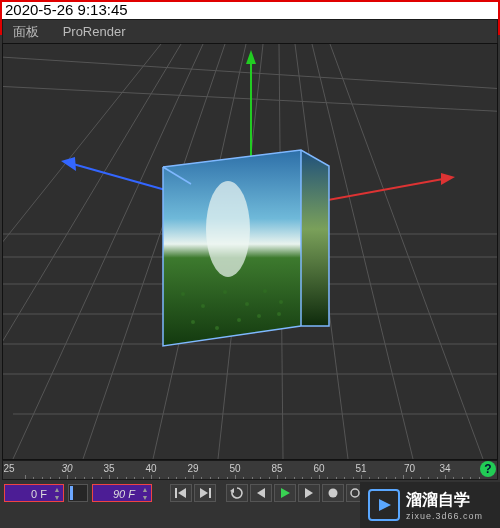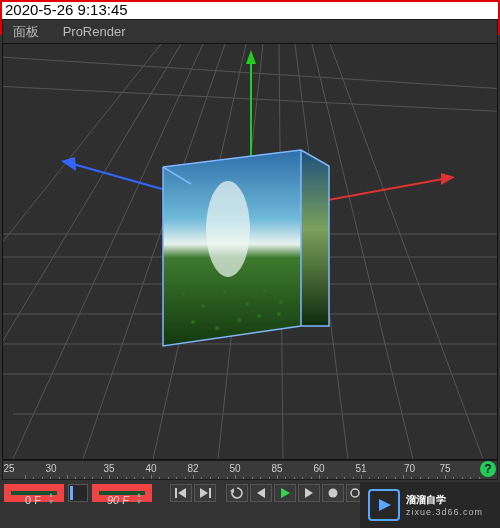--- a/index.html
+++ b/index.html
@@ -4,30 +4,30 @@
 <style>
   html,body{margin:0;padding:0;width:500px;height:528px;background:#333;font-family:"Microsoft YaHei",Arial,sans-serif;overflow:hidden;}
   .timestamp-bar{position:absolute;left:0;top:0;width:500px;height:35px;border:2px solid #e00000;box-sizing:border-box;background:#fff;color:#000;font:15px/15px Arial;padding-left:3px; letter-spacing:0;}
   .menubar{position:absolute;left:2px;top:19px;right:2px;height:24px;background:#333;color:#bbb;font-size:13px;line-height:24px;border:1px solid #1a1a1a;border-bottom:none;}
   .menubar span{display:inline-block;padding:0 10px;}
   .viewport{position:absolute;left:2px;top:43px;right:2px;height:415px;background:#2f2f2f;border:1px solid #111;overflow:hidden;}
   .viewport svg{position:absolute;left:0;top:0;}
   .timeline{position:absolute;left:2px;right:2px;top:460px;height:18px;background:#3a3a3a;border:1px solid #1a1a1a;color:#cdcdcd;font:10px Arial;}
   .tick{position:absolute;top:2px;text-align:center;width:24px;margin-left:-12px;}
   .tline{position:absolute;top:14px;width:1px;height:4px;background:#777;}
-  .numwrap{position:absolute;height:18px;border:7px solid #ef4444;background:#14532d;color:#ddd;font:11px/18px Arial;box-sizing:border-box;}
+  .numwrap{position:absolute;height:18px;border:1px solid #ef4444;background:#4c1d95;color:#ddd;font:11px/18px Arial;box-sizing:border-box;}
   .numwrap .val{position:absolute;right:16px;left:2px;top:0;text-align:right;}
   .numwrap .spin{position:absolute;right:0;top:0;width:12px;height:100%;display:flex;flex-direction:column;}
   .numwrap .spin div{flex:1;display:flex;align-items:center;justify-content:center;color:#999;font-size:7px;line-height:1;}
   .tbtn{position:absolute;width:22px;height:18px;background:#3a3a3a;border:1px solid #555;display:flex;align-items:center;justify-content:center;color:#ccc;box-sizing:border-box;}
   .tbtn svg{display:block;}
   .watermark{position:absolute;right:0;bottom:0;height:46px;width:140px;background:#272727;display:flex;align-items:center;gap:6px;padding-left:8px;box-sizing:border-box;}
   .wm-logo{width:28px;height:28px;border:2px solid #5aa7ff;border-radius:4px;display:flex;align-items:center;justify-content:center;}
   .wm-logo svg{display:block;}
-  .wm-txt{color:#fff;font-size:10px;font-weight:600;}
+  .wm-txt{color:#fff;font-size:16px;font-weight:600;}
   .wm-url{color:#bbb;font-size:9px;letter-spacing:1px;}
   .help{position:absolute;right:4px;top:461px;width:16px;height:16px;border-radius:8px;background:#2c5;color:#013;display:flex;align-items:center;justify-content:center;font:700 12px Arial;}
 </style>
 </head>
 <body>
 
 <div class="timestamp-bar">
   <span>2020-5-26 9:13:45</span>
 </div>
 
@@ -128,39 +128,39 @@
 </div>
 
 <div class="timeline">
 
 <div class="tick" style="left: 6px;">25</div>
     <div class="tline" style="left: 22px;"></div>
     <div class="tline" style="left: 30.4px; height: 2px; top: 16px;"></div>
     <div class="tline" style="left: 38.8px; height: 2px; top: 16px;"></div>
     <div class="tline" style="left: 47.2px; height: 2px; top: 16px;"></div>
     <div class="tline" style="left: 55.6px; height: 2px; top: 16px;"></div>
-    <div class="tick" style="left: 48px;">30</div>
+    <div class="tick" style="left: 64px; font-style: italic;">30</div>
     <div class="tline" style="left: 64px;"></div>
     <div class="tline" style="left: 72.4px; height: 2px; top: 16px;"></div>
     <div class="tline" style="left: 80.8px; height: 2px; top: 16px;"></div>
     <div class="tline" style="left: 89.2px; height: 2px; top: 16px;"></div>
     <div class="tline" style="left: 97.6px; height: 2px; top: 16px;"></div>
     <div class="tick" style="left: 106px;">35</div>
     <div class="tline" style="left: 106px;"></div>
     <div class="tline" style="left: 114.4px; height: 2px; top: 16px;"></div>
     <div class="tline" style="left: 122.8px; height: 2px; top: 16px;"></div>
     <div class="tline" style="left: 131.2px; height: 2px; top: 16px;"></div>
     <div class="tline" style="left: 139.6px; height: 2px; top: 16px;"></div>
     <div class="tick" style="left: 148px;">40</div>
     <div class="tline" style="left: 148px;"></div>
     <div class="tline" style="left: 156.4px; height: 2px; top: 16px;"></div>
     <div class="tline" style="left: 164.8px; height: 2px; top: 16px;"></div>
     <div class="tline" style="left: 173.2px; height: 2px; top: 16px;"></div>
     <div class="tline" style="left: 181.6px; height: 2px; top: 16px;"></div>
-    <div class="tick" style="left: 190px;">82</div>
+    <div class="tick" style="left: 190px;">29</div>
     <div class="tline" style="left: 190px;"></div>
     <div class="tline" style="left: 198.4px; height: 2px; top: 16px;"></div>
     <div class="tline" style="left: 206.8px; height: 2px; top: 16px;"></div>
     <div class="tline" style="left: 215.2px; height: 2px; top: 16px;"></div>
     <div class="tline" style="left: 223.6px; height: 2px; top: 16px;"></div>
     <div class="tick" style="left: 232px;">50</div>
     <div class="tline" style="left: 232px;"></div>
     <div class="tline" style="left: 240.4px; height: 2px; top: 16px;"></div>
     <div class="tline" style="left: 248.8px; height: 2px; top: 16px;"></div>
     <div class="tline" style="left: 257.2px; height: 2px; top: 16px;"></div>
@@ -182,21 +182,21 @@
     <div class="tline" style="left: 366.4px; height: 2px; top: 16px;"></div>
     <div class="tline" style="left: 374.8px; height: 2px; top: 16px;"></div>
     <div class="tline" style="left: 383.2px; height: 2px; top: 16px;"></div>
     <div class="tline" style="left: 391.6px; height: 2px; top: 16px;"></div>
     <div class="tick" style="left: 400px; text-align: right;">70</div>
     <div class="tline" style="left: 400px;"></div>
     <div class="tline" style="left: 408.4px; height: 2px; top: 16px;"></div>
     <div class="tline" style="left: 416.8px; height: 2px; top: 16px;"></div>
     <div class="tline" style="left: 425.2px; height: 2px; top: 16px;"></div>
     <div class="tline" style="left: 433.6px; height: 2px; top: 16px;"></div>
-    <div class="tick" style="left: 442px;">75</div>
+    <div class="tick" style="left: 442px;">34</div>
     <div class="tline" style="left: 442px;"></div>
     <div class="tline" style="left: 450.4px; height: 2px; top: 16px;"></div>
     <div class="tline" style="left: 458.8px; height: 2px; top: 16px;"></div>
     <div class="tline" style="left: 467.2px; height: 2px; top: 16px;"></div>
     <div class="tline" style="left: 475.6px; height: 2px; top: 16px;"></div>
   </div>
 <div class="help">?</div>
 
 <div class="numwrap" style="left:4px;top:484px;width:60px;">
   <span class="val">0 F</span>

